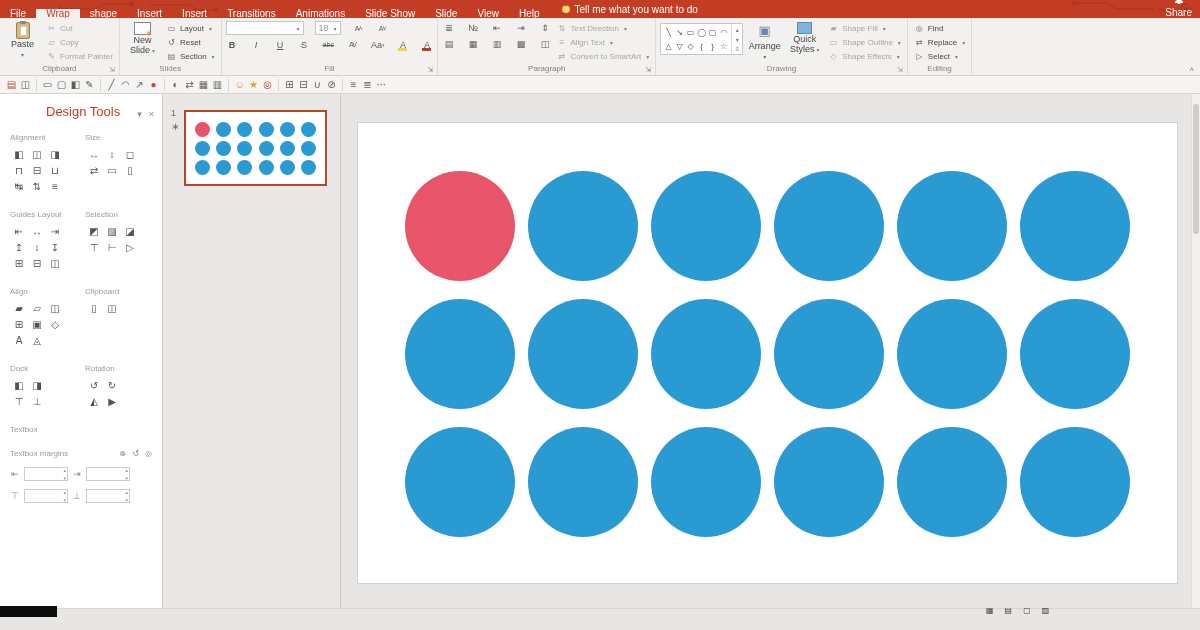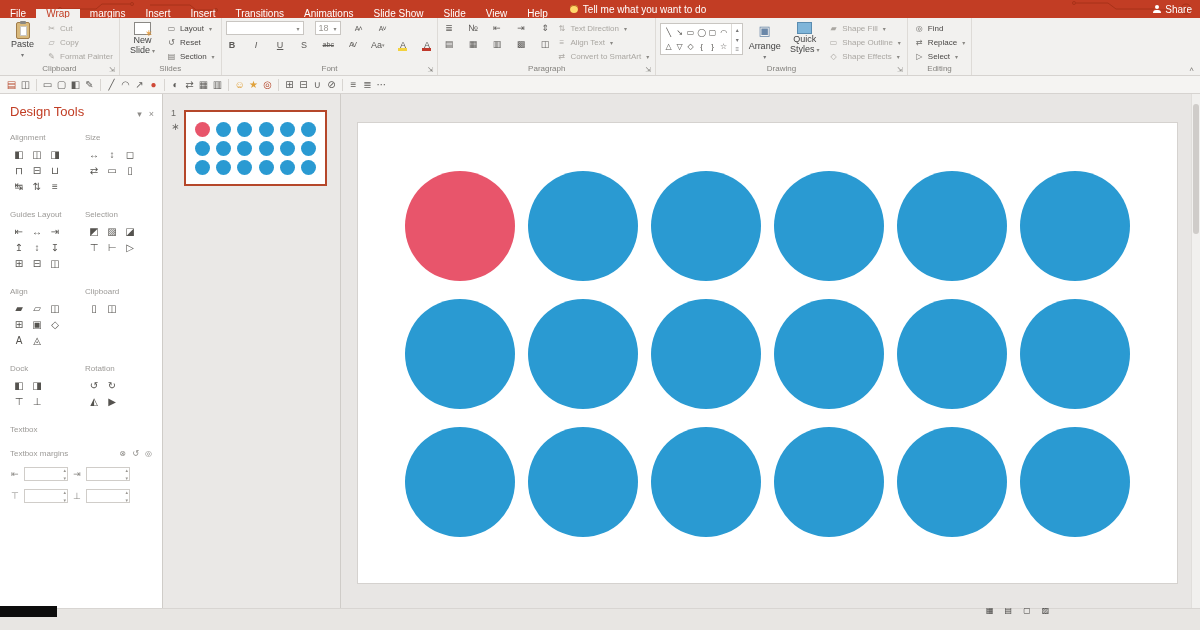--- a/index.html
+++ b/index.html
@@ -13,21 +13,21 @@
   .titlebar{height:13px;position:relative;color:#fff;}
   .title-text{position:absolute;left:0;right:0;top:1px;text-align:center;font-size:9px;}
   .user-chip{position:absolute;right:108px;top:0;display:flex;align-items:center;gap:5px;font-size:8px;z-index:2;}
   .avatar{width:13px;height:13px;border-radius:50%;background:#e09a5d;border:1px solid #fff;}
   .tabsrow{height:18px;display:flex;align-items:stretch;color:#fff;position:relative;}
   .tabs-list{display:flex;align-items:stretch;}
   .tab{padding:0 10px;display:flex;align-items:center;font-size:10px;cursor:default;white-space:nowrap;margin-top:9px;}
   .tab.active{background:#f2f1ef;color:#c23d24;}
   .tellme{display:flex;align-items:center;gap:5px;padding:0 12px;font-size:10px;}
   .bulb{width:8px;height:8px;border-radius:50%;background:#ffd86b;box-shadow:0 1px 0 #b5651d inset;}
-  .share{position:absolute;right:8px;top:0;bottom:0;display:flex;align-items:center;gap:4px;font-size:10px;}
+  .share{position:absolute;right:8px;top:0;bottom:0;display:flex;align-items:center;gap:4px;font-size:10px;flex-direction:column;}
   .person{width:8px;height:8px;position:relative;}
   .person::before{content:"";position:absolute;top:0;left:2px;width:4px;height:4px;border-radius:50%;background:#fff;}
   .person::after{content:"";position:absolute;bottom:0;left:0;width:8px;height:3px;border-radius:4px 4px 0 0;background:#fff;}
 
   
   .ribbon{height:58px;background:#f2f1ef;display:flex;position:relative;border-bottom:1px solid #d6d3d0;}
   .rgroup{position:relative;display:flex;gap:3px;padding:3px 4px 13px 4px;border-right:1px solid #dedbd7;align-items:flex-start;}
   .rgroup-label{position:absolute;bottom:0;left:0;right:0;text-align:center;font-size:8px;color:#84827e;line-height:12px;}
   .launcher{position:absolute;bottom:1px;right:2px;width:10px;height:10px;line-height:10px;text-align:center;color:#8a8884;}
   .launcher::after{content:"⇲";font-size:7px;}
@@ -72,21 +72,21 @@
   
   .addinbar{height:18px;background:#f5f4f2;border-bottom:1px solid #d6d3d0;display:flex;align-items:center;padding:0 5px;gap:1px;}
   .addinbar .mini-icon{height:15px;font-size:10px;color:#5f5d5a;}
   .vsep{width:1px;height:12px;background:#d8d5d1;margin:0 3px;}
 
   
   .workspace{display:flex;height:514px;}
 
   
   .design-panel{width:163px;background:#fff;border-right:1px solid #cfccc8;padding:10px 8px 0 10px;overflow:hidden;}
-  .dp-header{display:flex;align-items:flex-end;color:#c13d24;font-size:13px;}
+  .dp-header{display:flex;align-items:flex-end;color:#c13d24;font-size:13px;margin-left:36px;}
   .dp-title{flex:1;}
   .hicon{color:#8d8b88;font-size:9px;margin-left:7px;}
   .dp-grid{display:grid;grid-template-columns:1fr 1fr;column-gap:6px;row-gap:16px;margin-top:14px;}
   .dp-section-label{font-size:8px;color:#9c9a97;margin-bottom:4px;}
   .dp-icons{display:grid;grid-template-columns:repeat(3,18px);grid-auto-rows:16px;align-items:center;justify-items:center;}
   .dp-icons.two{grid-template-columns:repeat(2,18px);}
   .dp-icons .mini-icon{font-size:10px;color:#55534f;}
   .dp-textbox{margin-top:16px;}
   .opt-grid{display:grid;grid-template-columns:1fr 1fr;row-gap:6px;margin-top:5px;}
   .opt{display:flex;align-items:center;gap:4px;font-size:8px;color:#8b8986;}
@@ -148,21 +148,21 @@
           <circle cx="1098" cy="27" r="1.5"></circle>
         <path d="M1158,10 h20"></path>
         <circle cx="1186" cy="9" r="5"></circle>
           <circle cx="1186" cy="9" r="1.5" fill="#9e2e15"></circle>
       </g>
     </svg>
     <div class="tabsrow">
       <div class="tabs-list">
           <div class="tab">File</div>
           <div class="tab active">Wrap</div>
-          <div class="tab">margins</div>
+          <div class="tab">shape</div>
           <div class="tab">Insert</div>
           <div class="tab">Insert</div>
           <div class="tab">Transitions</div>
           <div class="tab">Animations</div>
           <div class="tab">Slide Show</div>
           <div class="tab">Slide</div>
           <div class="tab">View</div>
           <div class="tab">Help</div>
         </div>
       <div class="tellme">
@@ -245,21 +245,21 @@
             <span class="mini-icon underline">U</span>
             <span class="mini-icon">S</span>
             <span class="mini-icon strike">abc</span>
             <span class="mini-icon spc">AV</span>
             <span class="mini-icon case">Aa</span>
             <span class="mini-icon hl">A</span>
             <span class="mini-icon fc">A</span>
           </div>
       </div>
       <span class="launcher"></span>
-      <div class="rgroup-label">Font</div>
+      <div class="rgroup-label">Fill</div>
     </div>
 
     <div class="rgroup">
       <div class="col">
         <div class="mini-row">
             <span class="mini-icon">≣</span>
             <span class="mini-icon">№</span>
             <span class="mini-icon">⇤</span>
             <span class="mini-icon">⇥</span>
             <span class="mini-icon">⇕</span>

